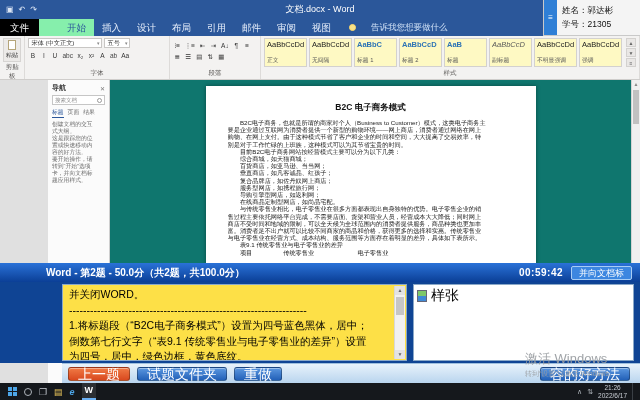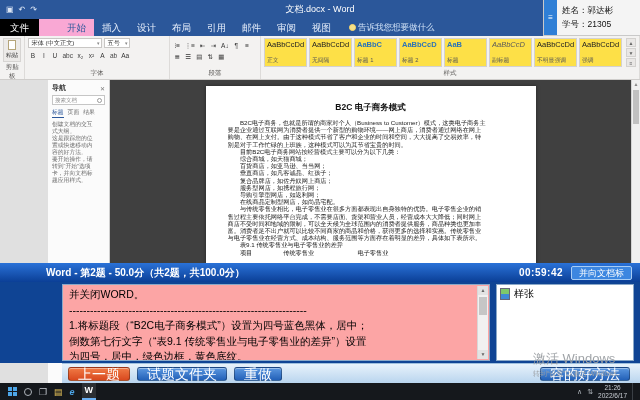--- a/index.html
+++ b/index.html
@@ -12,52 +12,52 @@
   .qat { display:flex; gap:5px; margin-left:6px; align-items:center; }
   .qat-ico { font-size:8px; color:#dce6f5; cursor:default; }
   .win-title { position:absolute; left:0; right:0; text-align:center; font-size:9px; color:#fff; pointer-events:none; }
   .win-ctrls { margin-left:auto; display:flex; gap:1px; }
   .win-ctrls span { width:18px; text-align:center; font-size:8px; color:#e7eefb; }
 
   
   .tabsrow { height:17px; background:#2b579a; display:flex; align-items:stretch; font-size:9.5px; }
   .ftab { color:#fff; padding:0 10px; line-height:17px; background:#000000; }
   .rtab { color:#e6eefb; padding:0 8px; line-height:17px; }
-  .rtab.active { background:#f9a8d4; color:#2b579a;padding-left:28px; }
-  .tellme { display:flex; align-items:center; gap:2px; color:#cfe0f6; font-size:8.5px; margin-left:10px; }
+  .rtab.active { background:#86efac; color:#2b579a;padding-left:28px; }
+  .tellme { display:flex; align-items:center; gap:15px; color:#cfe0f6; font-size:8.5px; margin-left:10px; }
   .bulb { width:7px; height:7px; border:1px solid #ffd96b; border-radius:50%; background:#f7e28a; }
 
   
   .ribbon { height:44px; background:#f3f2f1; border-bottom:1px solid #cfcdcb; display:flex; align-items:stretch; font-size:7px; }
   .rgroup { display:flex; flex-direction:column; border-right:1px solid #dddbd9; padding:2px 3px 1px; }
   .rgroup-content { flex:1; }
   .rgroup-label { text-align:center; font-size:6.5px; color:#605e5c; padding-top:1px; }
   .paste-big { width:18px; height:24px; background:#eceae8; border:1px solid #d6d4d2; display:flex; flex-direction:column; align-items:center; justify-content:center; gap:1px; font-size:6px; color:#444; }
   .paste-glyph { width:8px; height:10px; background:#fff; border:1px solid #b5a57a; }
   .combo-row { display:flex; gap:2px; }
   .combo { height:10px; border:1px solid #c8c6c4; background:#fff; color:#333; font-size:6.2px; line-height:8px; padding:0 2px; white-space:nowrap; overflow:hidden; display:flex; justify-content:space-between; align-items:center; }
   .combo .car { color:#888; font-size:5px; margin-left:2px; }
   .combo.font-name { width:74px; }
   .combo.font-size { width:26px; }
   .ico-row { display:flex; gap:2px; margin-top:2px; flex-wrap:nowrap; }
   .fico { min-width:9px; height:9px; border:1px solid transparent; text-align:center; font-size:6.5px; line-height:9px; color:#444; background:transparent; }
   .fico:nth-child(odd) { color:#333; }
 
   
   .styles-gallery { display:flex; gap:2px; align-items:stretch; }
-  .style-cell { width:43px; background:#fde047; border:1px solid #d3d1cf; padding:1px 2px; display:flex; flex-direction:column; justify-content:space-between; }
+  .style-cell { width:43px; background:#fef9c3; border:1px solid #d3d1cf; padding:1px 2px; display:flex; flex-direction:column; justify-content:space-between; }
   .sc-prev { font-size:7.5px; color:#222; white-space:nowrap; overflow:hidden; }
   .style-cell.h .sc-prev { color:#2e74b5; font-weight:bold; }
   .style-cell.sub .sc-prev { color:#5a5a5a; font-style:italic; }
   .sc-label { font-size:5.8px; color:#555; white-space:nowrap; overflow:hidden; }
   .gal-arrows { display:flex; flex-direction:column; gap:1px; margin-left:2px; }
   .gal-arrows span { width:10px; height:9px; background:#e9e7e5; border:1px solid #d3d1cf; font-size:5px; color:#666; text-align:center; line-height:8px; }
 
   
-  .docarea { position:absolute; top:80px; left:0; right:0; bottom:17px; background:#404040; display:flex;margin-left:48px; }
+  .docarea { position:absolute; top:80px; left:0; right:0; bottom:17px; background:#0f766e; display:flex;margin-left:48px; }
   .nav { width:62px; background:#fbfbfb; border-right:1px solid #cfcfcf; padding:3px 4px; font-size:6px; }
   .nav-head { display:flex; justify-content:space-between; align-items:center; }
   .nav-title { font-size:7px; font-weight:bold; color:#444; }
   .nav-close { font-size:6px; color:#777; }
   .nav-search { margin-top:2px; height:10px; border:1px solid #c6c6c6; background:#fff; display:flex; align-items:center; justify-content:space-between; padding:0 2px; color:#8a8a8a; font-size:5.5px; }
   .mag { width:5px; height:5px; border:1px solid #9a9a9a; border-radius:50%; }
   .nav-tabs { display:flex; gap:4px; margin:3px 0 3px; font-size:5.8px; color:#666; }
   .nav-tabs span:first-child { color:#2b579a; border-bottom:1px solid #2b579a; }
   .nav-hint div { color:#6a6a6a; font-size:5.8px; line-height:7px; }
 
@@ -68,41 +68,41 @@
   .doc-scroll { width:9px; background:#f0f0f0; border-left:1px solid #d4d4d4; position:relative; }
   .doc-scroll .up { display:block; text-align:center; font-size:5px; color:#888; padding-top:1px; }
   .doc-thumb { position:absolute; top:10px; left:1px; right:1px; height:34px; background:#c1c1c1; }
 
   
   .exam { position:absolute; left:0; top:263px; width:640px; height:120px; z-index:40; }
   .exam-header { height:19px; background:linear-gradient(#2a72d8,#0b3f96); color:#fff; display:flex; align-items:center; padding-left:46px; font-size:10px; font-weight:bold; }
   .exam-timer { margin-left:auto; font-weight:bold; letter-spacing:.5px; }
   .btn-min { margin:0 8px; height:14px; line-height:12px; padding:0 7px; font-size:9px; font-weight:normal; background:#3c86e0; border:1px solid #a8cdf5; border-radius:2px; color:#fff; }
   .exam-body { position:absolute; top:19px; bottom:20px; left:0; right:0; background:#0f4494; display:flex; gap:6px; padding:2px 6px 2px 62px; }
-  .exam-text { width:428px; background:#fca5a5; border:1px solid #8aa8c8; position:relative; padding:2px 16px 1px 6px; overflow:hidden; }
+  .exam-text { width:345px; background:#fde047; border:1px solid #8aa8c8; position:relative; padding:2px 16px 1px 6px; overflow:hidden; }
   .exam-line { font-size:10.5px; line-height:15.5px; color:#000; white-space:pre; overflow:hidden; }
   .exam-scroll { position:absolute; top:1px; right:1px; bottom:1px; width:11px; background:#f1f1f1; border-left:1px solid #d8d8d8; display:flex; flex-direction:column; justify-content:space-between; align-items:center; }
   .exam-scroll .arr { font-size:5px; color:#666; width:100%; text-align:center; background:#e3e3e3; line-height:9px; height:9px; }
   .exam-thumb { position:absolute; top:11px; left:1px; right:1px; height:18px; background:#c6c6c6; }
   .exam-sample { flex:1; background:#fff; border:1px solid #8aa8c8; padding:2px 3px; }
-  .sample-item { display:flex; align-items:center; gap:4px; font-size:10px; color:#000; }
+  .sample-item { display:flex; align-items:center; gap:4px; font-size:14px; color:#000; }
   .sample-icon { width:10px; height:12px; border:1px solid #667; background:linear-gradient(180deg,#7ec96a 0 50%, #3f8ad6 50% 100%); }
   .exam-footer { position:absolute; left:62px; right:0; bottom:0; height:20px; background:linear-gradient(#e8f2fb,#b9d5ee); border-top:1px solid #9fc0de; display:flex; align-items:center; gap:7px; padding:0 10px 0 6px; }
   .btn { height:14px; line-height:12px; padding:0 9px; font-size:14px; color:#fff; border-radius:3px; border:1px solid rgba(0,0,0,.3); box-shadow:inset 0 1px 0 rgba(255,255,255,.4); white-space:nowrap; }
   .btn-orange { background:linear-gradient(#f07a45,#d9491f); }
   .btn-blue { background:linear-gradient(#5a97e0,#2361b8); }
   .btn-pick { margin-left:auto; }
 
   
   .info-panel { position:absolute; top:0; right:0; width:97px; height:36px; background:#f4f4f4; border-left:1px solid #c9c9c9; border-bottom:1px solid #c9c9c9; z-index:70; display:flex; }
   .info-accent { width:13px; background:#2f7fd6; color:#fff; font-size:8px; text-align:center; line-height:36px; }
   .info-text { padding:3px 5px; display:flex; flex-direction:column; justify-content:center; gap:2px; font-size:8.5px; color:#111; white-space:nowrap; overflow:hidden; }
 
   
-  .watermark { position:absolute; right:16px; bottom:21px; z-index:55; color:#9b9fa3; opacity:.95; }
+  .watermark { position:absolute; right:24px; bottom:21px; z-index:55; color:#9b9fa3; opacity:.95; }
   .wm1 { font-size:13px; }
   .wm2 { font-size:7px; margin-top:1px; }
 
   
   .taskbar { position:absolute; left:0; right:0; bottom:0; height:17px; background:#15181c; z-index:60; display:flex; align-items:center; gap:7px; padding:0 4px; color:#c9ced4; }
   .win-logo { width:9px; height:9px; display:grid; grid-template-columns:1fr 1fr; grid-template-rows:1fr 1fr; gap:1px; margin-left:4px; }
   .win-logo span { background:#4da6e8; }
   .tb-search { width:8px; height:8px; border:1px solid #aeb4ba; border-radius:50%; }
   .tb-ico { font-size:9px; line-height:16px; }
   .tb-ico.folder { color:#e8c35a; }

